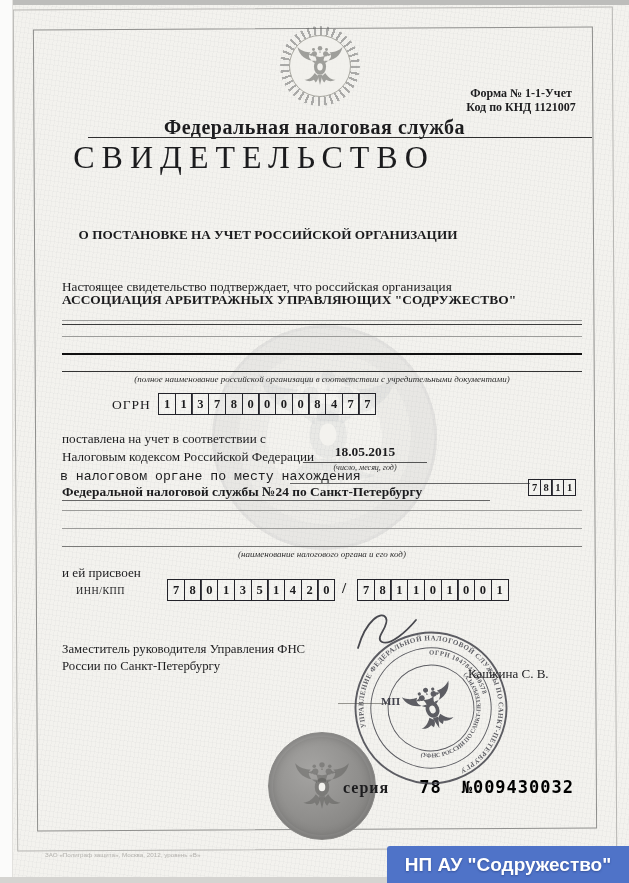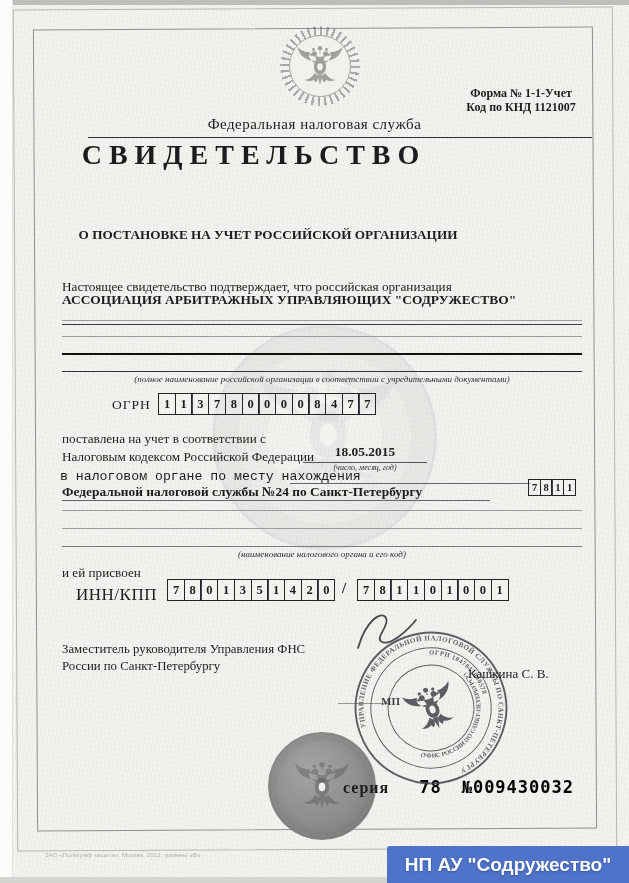--- a/index.html
+++ b/index.html
@@ -28,23 +28,23 @@
   .wm-eagle{position:absolute;left:248px;top:352px;width:160px;height:160px;color:rgba(120,125,140,.08);z-index:1;}
   .abs{position:absolute;z-index:2;}
   .center{text-align:center;}
   .emblem{left:280px;top:26px;width:80px;height:80px;opacity:.8;}
   .sunburst{position:absolute;inset:0;border-radius:50%;
      background:repeating-conic-gradient(rgba(95,95,95,.6) 0deg 3.5deg, rgba(0,0,0,0) 3.5deg 10deg);}
   .emblem-core{position:absolute;inset:9px;border-radius:50%;background:#f2f1ed;border:1px solid #98978f;
      display:flex;align-items:center;justify-content:center;}
   .emblem-core svg{width:52px;height:52px;color:#8b8b87;}
   .form-info{left:448px;top:86px;width:146px;font-size:12px;line-height:14px;font-weight:bold;text-align:center;}
-  .agency{left:0;top:116px;width:629px;font-size:15px;font-weight:normal;letter-spacing:.5px;}
+  .agency{left:0;top:116px;width:629px;font-size:20px;font-weight:bold;letter-spacing:.5px;}
   .agency-rule{left:88px;top:137px;width:504px;border-top:1.2px solid #2f2f2f;}
-  .doc-title{left:0;top:139px;width:508px;font-size:28px;font-weight:bold;letter-spacing:7px;}
+  .doc-title{left:0;top:139px;width:508px;font-size:32px;font-weight:normal;letter-spacing:7px;}
   .subtitle{left:0;top:226px;width:536px;font-size:13.2px;font-weight:bold;line-height:18px;}
   .txt{font-size:13.2px;}
   .confirm{left:62px;top:279px;width:520px;}
   .org-line{left:62px;top:292px;width:520px;font-size:13.4px;font-weight:bold;border-bottom:1.3px solid #3a3a3a;padding-bottom:16px;}
   .rule{left:62px;width:520px;border-top:1px solid #9c9c9a;}
   .r1{top:320px;} .r2{top:336px;}
   .r3{top:353px;border-top:2px solid #101010;}
   .r4{top:371px;border-top:1.3px solid #333;}
   .caption{font-style:italic;font-size:9px;color:#2b2b2b;}
   .org-caption{left:62px;top:374px;width:520px;}
@@ -60,21 +60,21 @@
   .date-caption{left:293px;top:463px;width:144px;font-size:8px;}
   .office-prefix{left:60px;top:469px;font-family:Liberation Mono, monospace;}
   .office-name1{left:296px;top:467px;font-size:13.4px;font-weight:bold;}
   .office-rule1{left:290px;top:483px;width:240px;border-top:1px solid #666;}
   .office-name2{left:62px;top:484px;font-size:13.4px;font-weight:bold;}
   .office-rule2{left:62px;top:500px;width:428px;border-top:1px solid #666;}
   .code-boxes{left:528px;top:479px;}
   .r5{top:510px;} .r6{top:528px;} .r7{top:546px;border-top:1.2px solid #7a7a78;}
   .office-caption{left:62px;top:549px;width:520px;}
   .assigned{left:62px;top:565px;}
-  .innkpp-label{left:76px;top:585px;font-size:17px;letter-spacing:.5px;}
+  .innkpp-label{left:76px;top:585px;font-size:10px;letter-spacing:.5px;}
   .inn-boxes{left:167px;top:579px;}
   .slash{left:342px;top:580px;font-size:15px;font-weight:bold;}
   .kpp-boxes{left:357px;top:579px;}
   .signer{left:62px;top:641px;font-size:12.8px;line-height:17px;}
   .sig-svg{left:352px;top:608px;width:78px;height:48px;color:#2c2c34;opacity:.85;}
   .mp-line{left:338px;top:703px;width:52px;border-top:1px solid #96958f;}
   .mp{left:381px;top:695px;font-size:11px;font-weight:bold;color:#41414b;z-index:2;}
   .stamp{left:350px;top:627px;width:162px;height:162px;z-index:3;transform:rotate(-20deg);opacity:.82;color:#3d3d45;}
   .stamp circle{fill:none;stroke:currentColor;}
   .stamp-text{font-family:"Liberation Serif",serif;font-weight:bold;fill:currentColor;}

